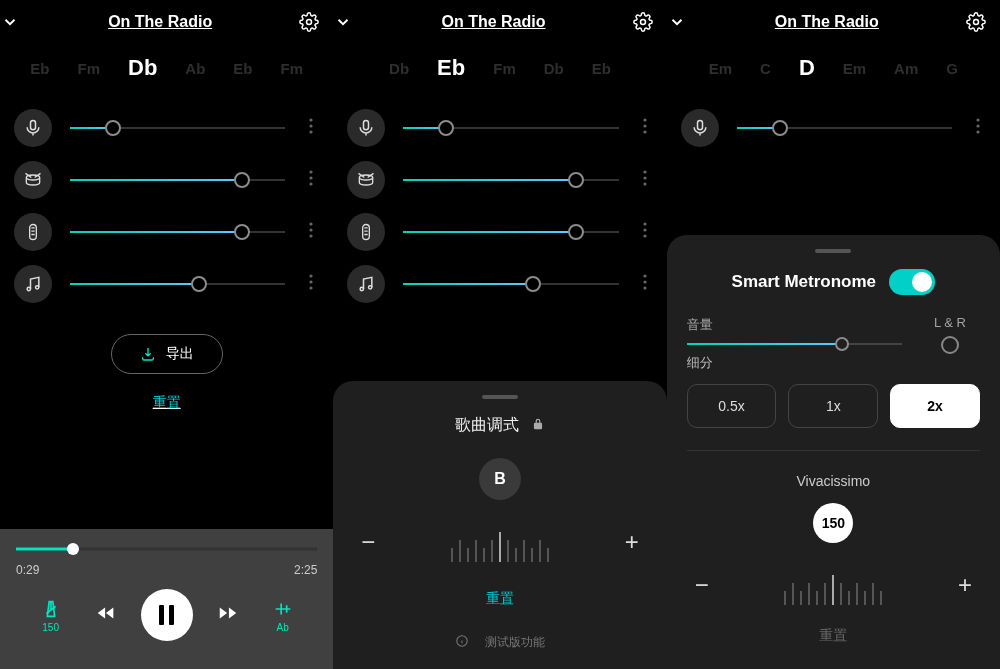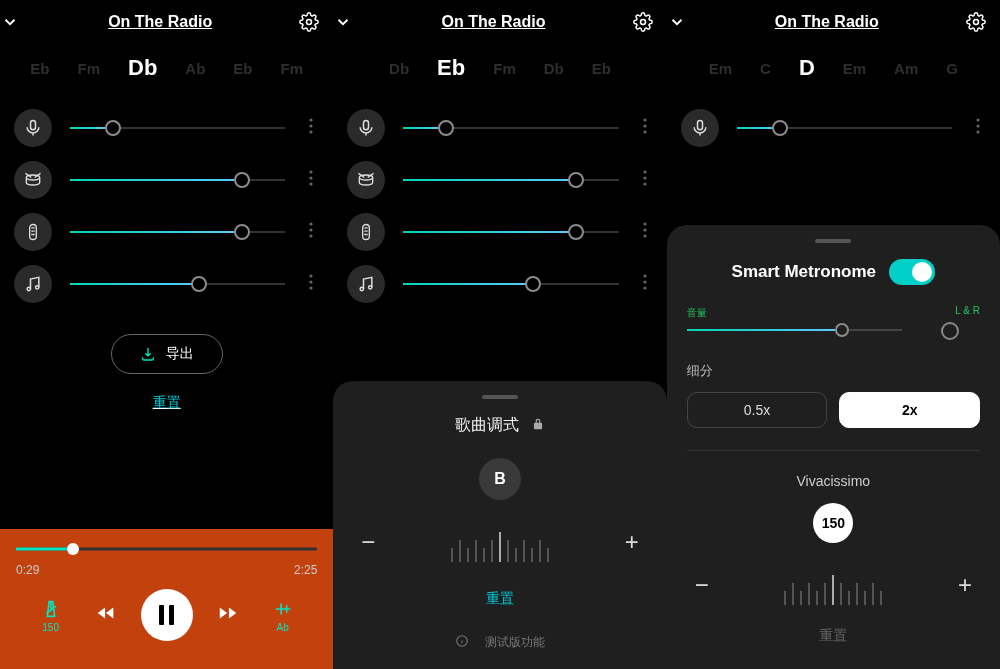--- a/index.html
+++ b/index.html
@@ -74,21 +74,21 @@
   .export-btn {
     display: inline-flex; align-items: center; gap: 10px;
     padding: 10px 28px;
     border: 1px solid #666; border-radius: 24px;
     color: #fff; font-size: 14px;
   }
   .export-btn svg { width: 16px; height: 16px; color:#00e6c0; }
   .reset-link { margin-top: 20px; color: #00c8d8; font-size: 14px; }
 
   
-  .player { position: absolute; left:0; right:0; bottom:0; height:140px; background:#c2410c; padding-top:10px;}
+  .player { position: absolute; left:0; right:0; bottom:0; height:140px; background:#404040; padding-top:10px;}
   .progress { position: relative; height: 20px; margin: 0 16px; }
   .progress .line { position:absolute; top:50%; left:0; right:0; height:3px; background:#333; transform:translateY(-50%); }
   .progress .fill { position:absolute; top:50%; left:0; height:3px; background:#00e6c0; transform:translateY(-50%); }
   .progress .knob { position:absolute; top:50%; width:12px;height:12px;border-radius:50%;background:#fff; transform:translate(-50%,-50%);}
   .times { display:flex; justify-content:space-between; font-size:12px; color:#ccc; padding: 4px 16px 0 16px;}
   .controls { display:flex; align-items:center; justify-content:center; gap:24px; margin-top:12px;}
   .controls .sidebtn { width:40px; text-align:center; color:#00e6c0; font-size:10px;}
   .controls .sidebtn svg{width:22px;height:22px;display:block;margin:0 auto 2px;}
   .play { width:52px;height:52px;border-radius:50%;background:#fff;display:flex;align-items:center;justify-content:center;}
   .play .bars{display:flex;gap:5px;}
@@ -116,30 +116,30 @@
   .sheet-footer{display:flex;align-items:center;justify-content:center;gap:16px;margin-top:26px;color:#777;font-size:12px;}
   .info svg{width:14px;height:14px;}
 
   
   .sheet.r { padding-bottom: 24px; }
   .sm-header{display:flex;align-items:center;justify-content:center;gap:13px;}
   .sm-title{font-size:17px;font-weight:600;}
   .toggle{width:46px;height:26px;border-radius:13px;background:#00d0c7;position:relative;}
   .toggle::after{content:"";position:absolute;right:3px;top:3px;width:20px;height:20px;border-radius:50%;background:#fff;}
   .sm-row{display:flex;align-items:center;gap:18px;margin-top:20px;}
-  .sm-label{color:#22c55e;font-size:10px;}
+  .sm-label{color:#a3a3a3;font-size:13px;}
   .vol-slider{flex:1;position:relative;height:20px;}
   .vol-slider .line{position:absolute;top:50%;left:0;right:0;height:2px;background:#444;transform:translateY(-50%);}
   .vol-slider .fill{position:absolute;top:50%;left:0;height:2px;transform:translateY(-50%);background:linear-gradient(90deg,#00d6b4,#5dc8ff);}
   .vol-slider .knob{position:absolute;top:50%;width:14px;height:14px;border-radius:50%;background:#1f1f1f;border:2px solid #8c8c8c;transform:translate(-50%,-50%);}
   .lr-knob{width:18px;height:18px;border-radius:50%;border:2px solid #888;margin:6px auto 0;}
-  .lr {width:60px;text-align:right;}
-  .subdiv-label{color:#bbb;font-size:13px;margin-top:22px;}
+  .lr {width:60px;text-align:center;}
+  .subdiv-label{color:#bbb;font-size:13px;}
   .seg{display:flex;gap:12px;margin-top:12px;}
-  .seg button{flex:1;height:36px;border-radius:10px;border:1px solid #444;background:transparent;color:#ddd;font-size:14px;}
+  .seg button{flex:1;height:44px;border-radius:10px;border:1px solid #444;background:transparent;color:#ddd;font-size:14px;}
   .seg button.active{background:#fff;color:#000;font-weight:600;border-color:#fff;}
   .divline{height:1px;background:#333;margin:22px 0;}
   .tempo-name{text-align:center;color:#ccc;font-size:14px;}
   .bpm-circle{width:40px;height:40px;border-radius:50%;background:#fff;color:#000;font-weight:700;display:flex;align-items:center;justify-content:center;margin:14px auto 0;font-size:14px;}
   .reset-grey{text-align:center;color:#666;font-size:14px;margin-top:22px;}
 </style>
 </head>
 <body>
 
 <div class="pane left">
@@ -494,20 +494,21 @@
       </div>
       <div class="lr">
         <div class="sm-label">L &amp; R</div>
         <div class="lr-knob"></div>
       </div>
     </div>
 
     <div class="subdiv-label">细分</div>
     <div class="seg" id="seg">
         <button>0.5x</button>
+        <button>1x</button>
         <button class="active">2x</button>
       </div>
 
     <div class="divline"></div>
 
     <div class="tempo-name">Vivacissimo</div>
     <div class="bpm-circle">150</div>
     <div class="ticks-row">
       <div class="minus">−</div>
       <div class="ticks">

